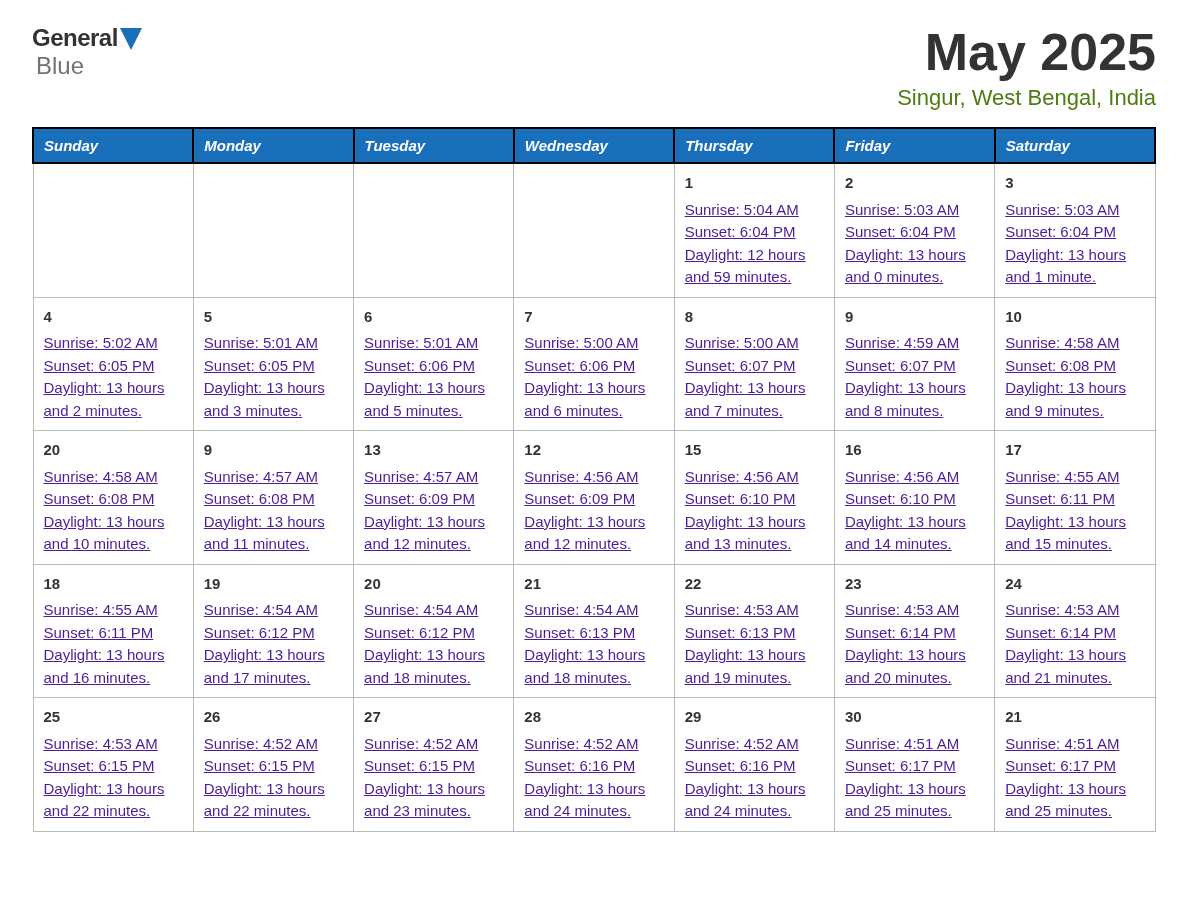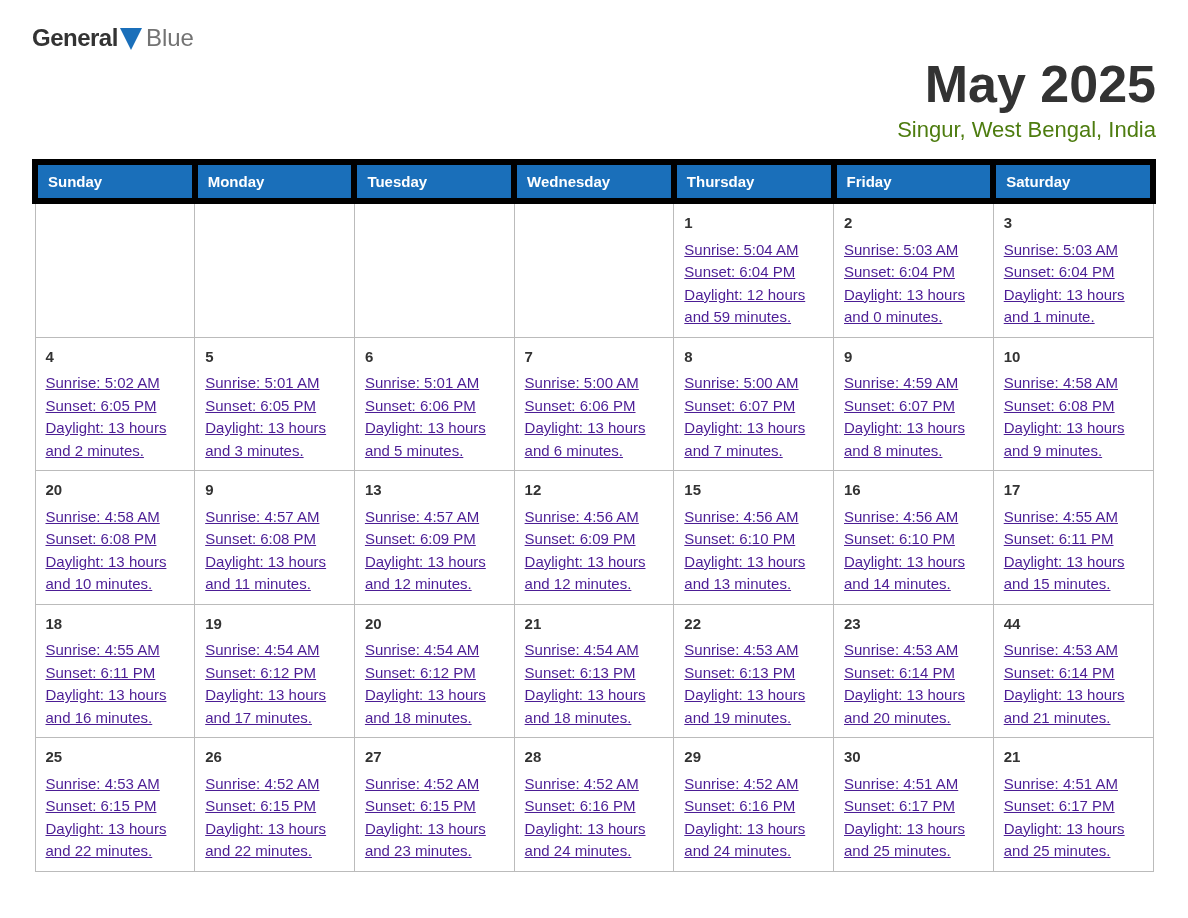--- a/index.html
+++ b/index.html
@@ -18,40 +18,40 @@
       margin-bottom: 16px;
     }
     .title-area {
       text-align: right;
     }
     .month-title {
       font-size: 52px;
       font-weight: bold;
       color: #333;
       line-height: 1.1;
-      margin-top: 32px;
     }
     .location-title {
       font-size: 22px;
       color: #4d7c0f;
       margin-top: 4px;
     }
     .calendar-table {
       width: 100%;
       border-collapse: collapse;
       border: 1px solid #999;
     }
     .calendar-table th {
       background-color: #1a6fba;
       color: #fff;
       font-size: 15px;
       font-weight: bold;
       padding: 8px 10px;
       text-align: left;
-      border: 6px solid #000000;
+      border: 2px solid #000000;
+      font-style: italic;
     }
     .calendar-table td {
       vertical-align: top;
       border: 1px solid #bbb;
       padding: 8px 10px;
       width: calc(100% / 7);
       min-height: 100px;
       font-size: 13px;
       line-height: 1.5;
       color: #333;
@@ -67,21 +67,21 @@
       font-size: 15px;
       color: #4c1d95;
       line-height: 1.5;
       text-decoration: underline;
     }
     .empty-cell {
       background: #fff;
     }
     .logo-wrapper {
       display: flex;
-      flex-direction: row;
+      flex-direction: column;
       align-items: flex-start;
     }
     .logo-line1 {
       display: flex;
       align-items: center;
     }
     .logo-line2 {
       display: flex;
       align-items: center;
       margin-left: 2px;
@@ -218,21 +218,21 @@
         </td>
         <td>
           <span class="day-number">22</span>
           <div class="day-info">Sunrise: 4:53 AM<br>Sunset: 6:13 PM<br>Daylight: 13 hours<br>and 19 minutes.</div>
         </td>
         <td>
           <span class="day-number">23</span>
           <div class="day-info">Sunrise: 4:53 AM<br>Sunset: 6:14 PM<br>Daylight: 13 hours<br>and 20 minutes.</div>
         </td>
         <td>
-          <span class="day-number">44</span>
+          <span class="day-number">24</span>
           <div class="day-info">Sunrise: 4:53 AM<br>Sunset: 6:14 PM<br>Daylight: 13 hours<br>and 21 minutes.</div>
         </td>
       </tr>
       <tr>
         <td>
           <span class="day-number">25</span>
           <div class="day-info">Sunrise: 4:53 AM<br>Sunset: 6:15 PM<br>Daylight: 13 hours<br>and 22 minutes.</div>
         </td>
         <td>
           <span class="day-number">26</span>

